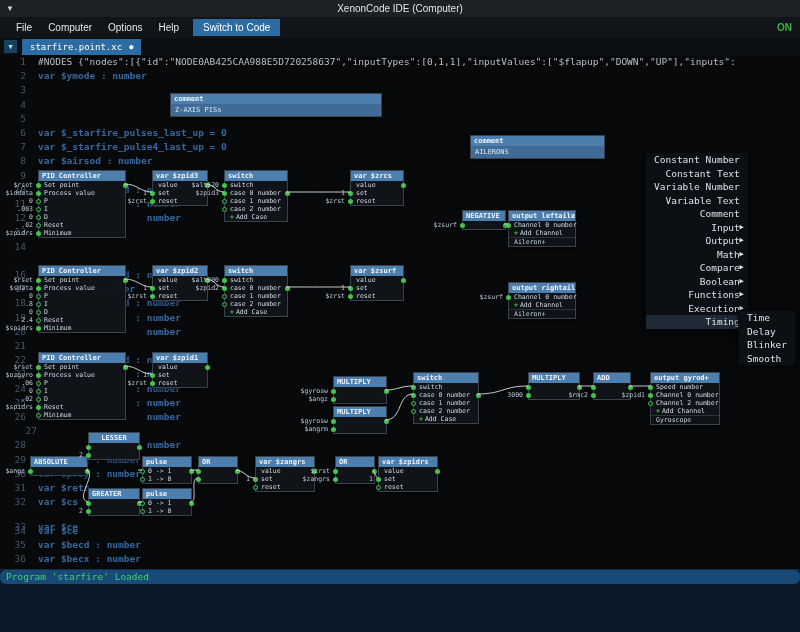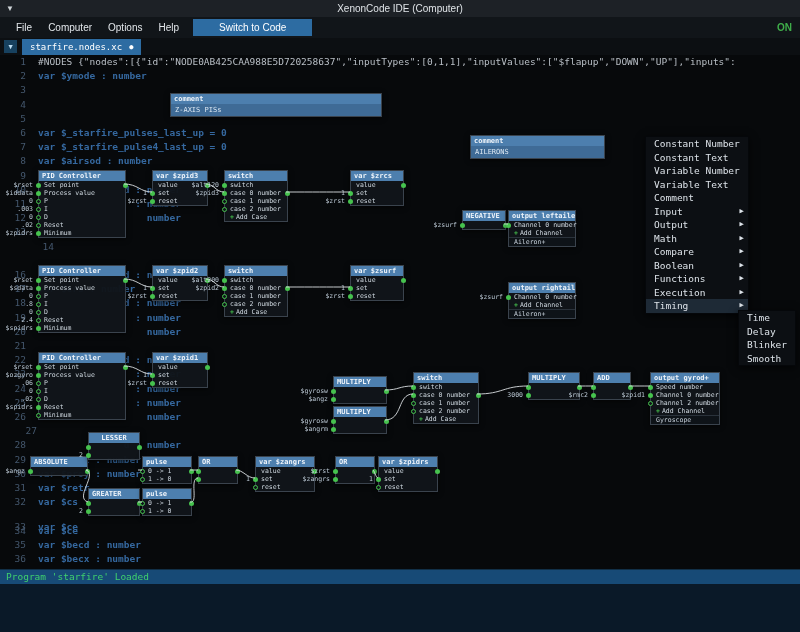--- a/index.html
+++ b/index.html
@@ -6,21 +6,21 @@
   body{width:800px;height:632px;position:relative;overflow:hidden;background:#07090b;
        font-family:"DejaVu Sans Mono",monospace;}
   
   .titlebar{height:17px;background:#1d2126;color:#dfe3e7;font-size:10px;display:flex;
     align-items:center;justify-content:center;position:relative;font-family:"Liberation Sans",sans-serif;}
   .titlebar .tri{position:absolute;left:6px;font-size:8px;color:#cfd4d8;}
   
   .menubar{height:21px;background:#111519;display:flex;align-items:center;padding:0 8px;
     font-size:10px;color:#e2e6ea;font-family:"Liberation Sans",sans-serif;}
   .menubar .mi{padding:2px 8px;cursor:default;}
-  .btn-switch{background:var(--accent);color:#fff;padding:3px 26px;margin-left:6px;}
+  .btn-switch{background:var(--accent);color:#fff;padding:3px 10px;margin-left:6px;}
   .on{margin-left:auto;color:var(--green);font-weight:bold;}
   
   .tabbar{height:17px;background:#0c0f12;display:flex;align-items:center;padding-left:4px;gap:5px;}
   .tabicon{width:13px;height:13px;background:#17415f;color:#bfe0f5;font-size:7px;display:flex;
     align-items:center;justify-content:center;}
   .tab{background:var(--accent);color:#fff;font-size:9px;padding:0 8px;display:flex;gap:7px;
     align-items:center;height:16px;}
   .tab .close{font-size:7px;}
   
   .editor{position:absolute;top:55px;left:0;right:0;bottom:62px;background:#07090b;overflow:hidden;}
@@ -50,21 +50,21 @@
   
   .menu{position:absolute;background:#0c0f13;border:1px solid #05070a;color:#dde3e9;
     font-size:9.5px;z-index:10;box-shadow:0 2px 8px rgba(0,0,0,.7);}
   .menu .it{height:13.5px;line-height:13.5px;padding:0 8px;position:relative;white-space:nowrap;}
   .menu .it .arr{position:absolute;right:4px;top:0;font-size:7px;}
   .menu .it.active{background:#1e2a36;}
   
   .console{position:absolute;left:0;right:0;bottom:0;height:62px;background:var(--consolebg);
     font-size:9.5px;z-index:5;border-top:1px solid #113048;}
   .cline{height:13.5px;line-height:13.5px;padding:0 6px;white-space:pre;}
-  .cline.hl{background:var(--consolehl);}
+  .cline.hl{background:var(--consolehl);border-radius:6px;}
   .cline.green{color:var(--consolegreen);}
   .cline.blue{color:var(--consoleblue);}
 </style>
 </head>
 <body style="--accent: #2d6ca2; --green: #3fae4a; --portgreen: #46c24e; --nodehead: #4d7fae; --wire: #d6dadd; --codeblue: #35689f; --consolebg: #0a1928; --consolehl: #174a76; --consolegreen: #3fd06e; --consoleblue: #2f86c8;">
 
 <div class="titlebar">
   <span class="tri">▼</span>
   <span>XenonCode IDE (Computer)</span>
 </div>
@@ -74,40 +74,40 @@
   <span class="mi">Computer</span>
   <span class="mi">Options</span>
   <span class="mi">Help</span>
   <span class="btn-switch">Switch to Code</span>
   <span class="on">ON</span>
 </div>
 
 <div class="tabbar">
   <span class="tabicon">▼</span>
   <span class="tab">
-    <span>starfire.nodes.xc</span>
+    <span>starfire.point.xc</span>
     <span class="close">●</span>
   </span>
 </div>
 
 <div class="editor" id="editor">
     <div class="code-line" style="top: 0px;"><span class="num">1</span><span class="txt w">#NODES {"nodes":[{"id":"NODE0AB425CAA988E5D720258637","inputTypes":[0,1,1],"inputValues":["$flapup","DOWN","UP"],"inputs":</span></div>
     <div class="code-line" style="top: 14.2px;"><span class="num">2</span><span class="txt b">var $ymode : number</span></div>
     <div class="code-line" style="top: 28.4px;"><span class="num">3</span><span class="txt b"></span></div>
     <div class="code-line" style="top: 42.6px;"><span class="num">4</span><span class="txt b"></span></div>
     <div class="code-line" style="top: 56.8px;"><span class="num">5</span><span class="txt b"></span></div>
     <div class="code-line" style="top: 71px;"><span class="num">6</span><span class="txt b">var $_starfire_pulses_last_up = 0</span></div>
     <div class="code-line" style="top: 85.2px;"><span class="num">7</span><span class="txt b">var $_starfire_pulse4_last_up = 0</span></div>
     <div class="code-line" style="top: 99.4px;"><span class="num">8</span><span class="txt b">var $airsod : number</span></div>
     <div class="code-line" style="top: 113.6px;"><span class="num">9</span><span class="txt b"></span></div>
     <div class="code-line" style="top: 127.8px;"><span class="num">10</span><span class="txt b">               d : number</span></div>
     <div class="code-line" style="top: 142px;"><span class="num">11</span><span class="txt b">                 : number</span></div>
     <div class="code-line" style="top: 156.2px;"><span class="num">12</span><span class="txt b">                   number</span></div>
     <div class="code-line" style="top: 170.4px;"><span class="num">13</span><span class="txt b"></span></div>
-    <div class="code-line" style="top: 184.6px; margin-left: 28px;"><span class="num">14</span><span class="txt b"></span></div>
+    <div class="code-line" style="top: 184.6px;"><span class="num">14</span><span class="txt b"></span></div>
     <div class="code-line" style="top: 213px;"><span class="num">16</span><span class="txt b">               d : number</span></div>
     <div class="code-line" style="top: 227.2px;"><span class="num">17</span><span class="txt b">var $crs : number</span></div>
     <div class="code-line" style="top: 241.4px;"><span class="num">18</span><span class="txt b">               d : number</span></div>
     <div class="code-line" style="top: 255.6px;"><span class="num">19</span><span class="txt b">                 : number</span></div>
     <div class="code-line" style="top: 269.8px;"><span class="num">20</span><span class="txt b">                   number</span></div>
     <div class="code-line" style="top: 284px;"><span class="num">21</span><span class="txt b"></span></div>
     <div class="code-line" style="top: 298.2px;"><span class="num">22</span><span class="txt b">               d : number</span></div>
     <div class="code-line" style="top: 312.4px;"><span class="num">23</span><span class="txt b">var              : number</span></div>
     <div class="code-line" style="top: 326.6px;"><span class="num">24</span><span class="txt b">                 : number</span></div>
     <div class="code-line" style="top: 340.8px;"><span class="num">25</span><span class="txt b">                 : number</span></div>
@@ -326,21 +326,21 @@
   <path d="M86,470 C87,470 87,470 88,470"></path>
   <path d="M86,470 C98,474 74,498 88,502"></path>
   <path d="M138,470 C139,470 141,470 142,470"></path>
   <path d="M190,470 C193,470 195,470 198,470"></path>
   <path d="M138,502 C139,502 141,502 142,502"></path>
   <path d="M190,502 C199,504 189,478 198,478"></path>
   <path d="M236,470 C243,470 247,478 255,478"></path>
   <path d="M373,470 C374,470 376,478 378,478"></path>
 </svg>
 
-<div class="menu" id="ctx" style="left: 645px; top: 136px;">
+<div class="menu" id="ctx" style="left: 645px; top: 152px; text-align: right;">
     <div class="it"><span>Constant Number</span></div>
     <div class="it"><span>Constant Text</span></div>
     <div class="it"><span>Variable Number</span></div>
     <div class="it"><span>Variable Text</span></div>
     <div class="it"><span>Comment</span></div>
     <div class="it"><span>Input</span><span class="arr">▶</span></div>
     <div class="it"><span>Output</span><span class="arr">▶</span></div>
     <div class="it"><span>Math</span><span class="arr">▶</span></div>
     <div class="it"><span>Compare</span><span class="arr">▶</span></div>
     <div class="it"><span>Boolean</span><span class="arr">▶</span></div>

